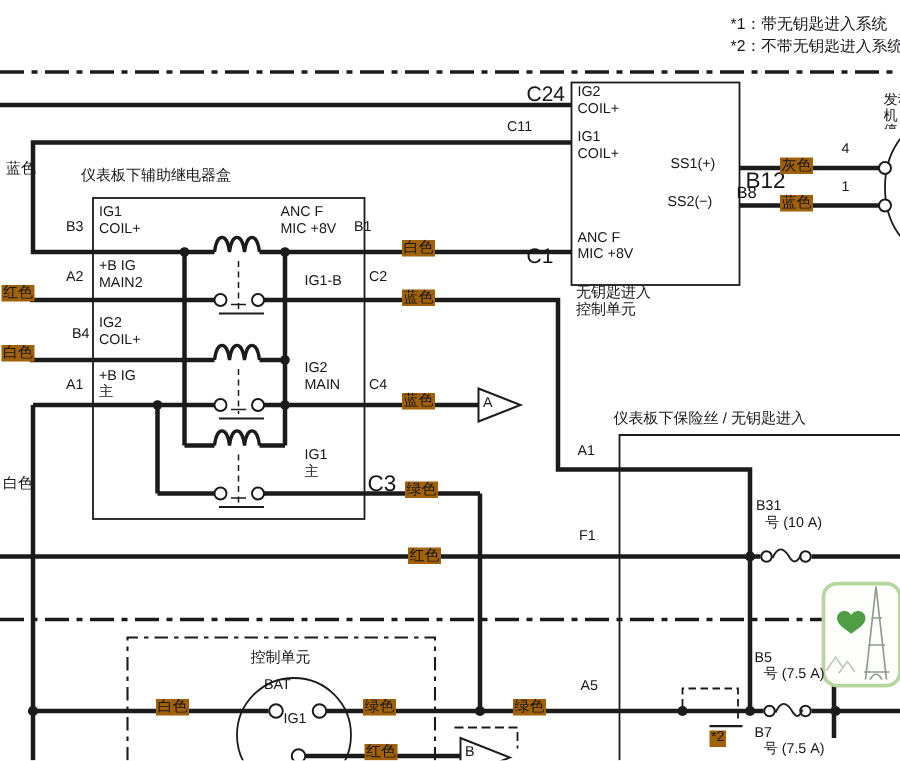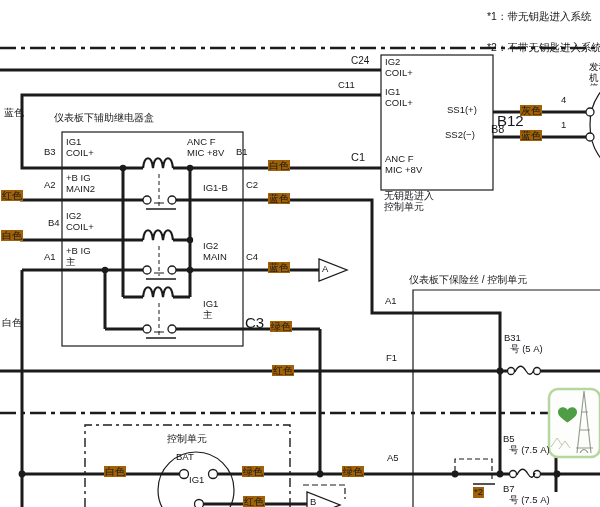--- a/index.html
+++ b/index.html
@@ -1,21 +1,21 @@
 <!DOCTYPE html>
 <html><head>
 <meta charset="utf-8">
 <style>
   html,body{margin:0;padding:0;background:#fff;}
   #page{position:relative;width:600px;height:507px;overflow:hidden;background:#fff;
         font-family:"Liberation Sans","DejaVu Sans",sans-serif;color:#17171c;}
   #wires{position:absolute;left:0;top:0;}
   .lbl{position:absolute;white-space:pre-line;line-height:1.12;color:#17171c;}
   .bg{background:#a16207;padding:0 1px;}
-  .clip{overflow:hidden;white-space:nowrap;margin-top:16px;}
+  .clip{overflow:hidden;white-space:nowrap;}
   .clip2{overflow:hidden;margin-left:16px;}
 </style>
 </head>
 <body>
 
 <div id="page">
 
 <svg id="wires" width="600" height="507" viewBox="0 0 600 507">
 
   <path d="M0,48 H600" stroke="#1b1b1b" stroke-width="2.4" stroke-dasharray="16 5 4 5" fill="none"></path>
@@ -151,48 +151,48 @@
 <div class="lbl" style="left:203px;top:299px;font-size:9.5px">IG1
 主</div>
 <div class="lbl" style="left:245px;top:315px;font-size:15px">C3</div>
 
 <div class="lbl bg" style="left:268px;top:160px;font-size:10px">白色</div>
 <div class="lbl bg" style="left:268px;top:193px;font-size:10px">蓝色</div>
 <div class="lbl bg" style="left:268px;top:262px;font-size:10px">蓝色</div>
 <div class="lbl bg" style="left:270px;top:321px;font-size:10px">绿色</div>
 <div class="lbl bg" style="left:272px;top:365px;font-size:10px">红色</div>
 
-<div class="lbl" style="left:351px;top:55px;font-size:10px">C24</div>
+<div class="lbl" style="left:351px;top:55px;font-size:14px">C24</div>
 <div class="lbl" style="left:385px;top:57px;font-size:9.5px">IG2
 COIL+</div>
 <div class="lbl" style="left:338px;top:80px;font-size:9.5px">C11</div>
 <div class="lbl" style="left:385px;top:87px;font-size:9.5px">IG1
 COIL+</div>
 <div class="lbl" style="left:447px;top:105px;font-size:9.5px">SS1(+)</div>
 <div class="lbl" style="left:497px;top:113px;font-size:15px">B12</div>
 <div class="lbl" style="left:445px;top:130px;font-size:9.5px">SS2(−)</div>
 <div class="lbl" style="left:491px;top:123px;font-size:11px">B8</div>
-<div class="lbl" style="left:351px;top:151px;font-size:11px">C1</div>
+<div class="lbl" style="left:351px;top:163px;font-size:14px">C1</div>
 <div class="lbl" style="left:385px;top:154px;font-size:9.5px">ANC F
 MIC +8V</div>
 <div class="lbl" style="left:384px;top:190px;font-size:10px">无钥匙进入
 控制单元</div>
 <div class="lbl bg" style="left:520px;top:105px;font-size:10px">灰色</div>
 <div class="lbl bg" style="left:520px;top:130px;font-size:10px">蓝色</div>
 <div class="lbl" style="left:561px;top:95px;font-size:9.5px">4</div>
 <div class="lbl" style="left:561px;top:120px;font-size:9.5px">1</div>
 <div class="lbl clip2" style="left:573px;top:62px;font-size:9.5px;width:27px;height:24px">发动机
 停止开关</div>
 
-<div class="lbl" style="left:409px;top:274px;font-size:10px">仪表板下保险丝 / 控制单元</div>
+<div class="lbl" style="left:409px;top:274px;font-size:10px">仪表板下保险丝 / 无钥匙进入</div>
 <div class="lbl" style="left:385px;top:296px;font-size:9.5px">A1</div>
 <div class="lbl" style="left:386px;top:353px;font-size:9.5px">F1</div>
 <div class="lbl" style="left:387px;top:453px;font-size:9.5px">A5</div>
 <div class="lbl" style="left:504px;top:333px;font-size:9.5px">B31</div>
-<div class="lbl" style="left:510px;top:344px;font-size:9.5px">号 (5 A)</div>
+<div class="lbl" style="left:510px;top:344px;font-size:9.5px">号 (10 A)</div>
 <div class="lbl" style="left:503px;top:434px;font-size:9.5px">B5</div>
 <div class="lbl" style="left:509px;top:445px;font-size:9.5px">号 (7.5 A)</div>
 <div class="lbl" style="left:503px;top:484px;font-size:9.5px">B7</div>
 <div class="lbl" style="left:509px;top:495px;font-size:9.5px">号 (7.5 A)</div>
 <div class="lbl bg" style="left:473px;top:487px;font-size:9.5px">*2</div>
 
 <div class="lbl" style="left:167px;top:433px;font-size:10px">控制单元</div>
 <div class="lbl" style="left:176px;top:452px;font-size:9.5px">BAT</div>
 <div class="lbl" style="left:189px;top:475px;font-size:9.5px">IG1</div>
 <div class="lbl bg" style="left:104px;top:466px;font-size:10px">白色</div>

